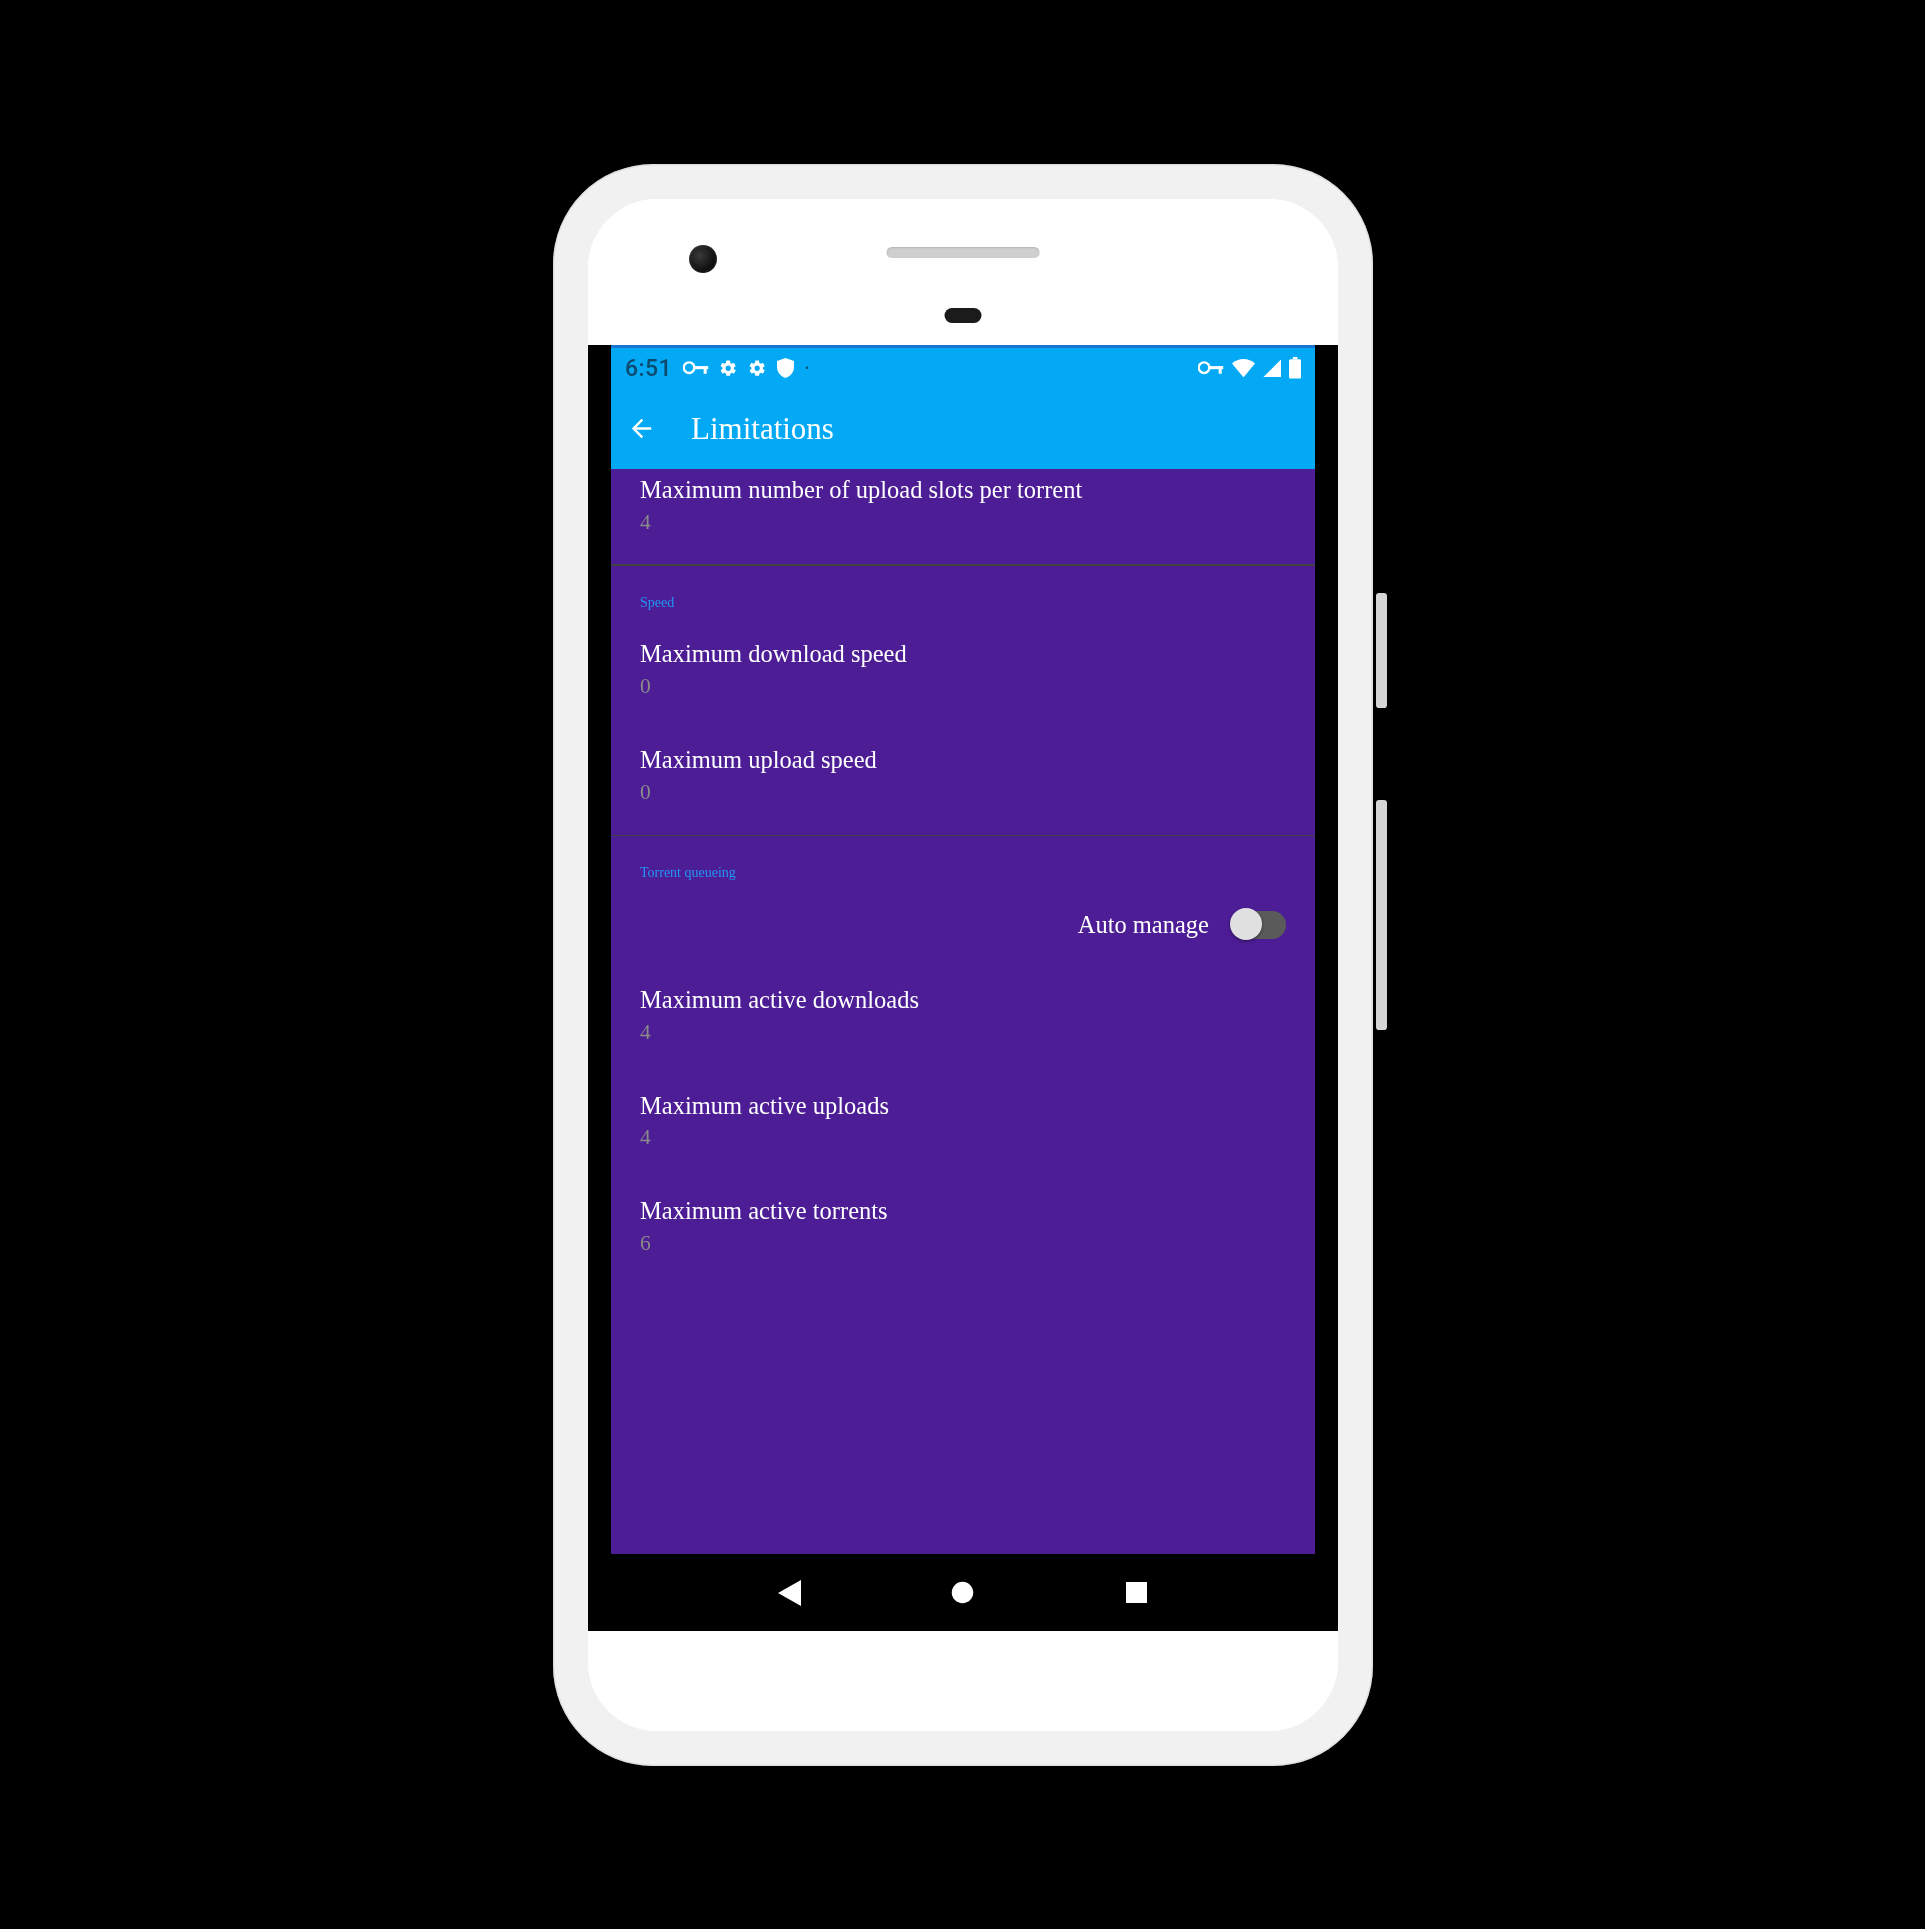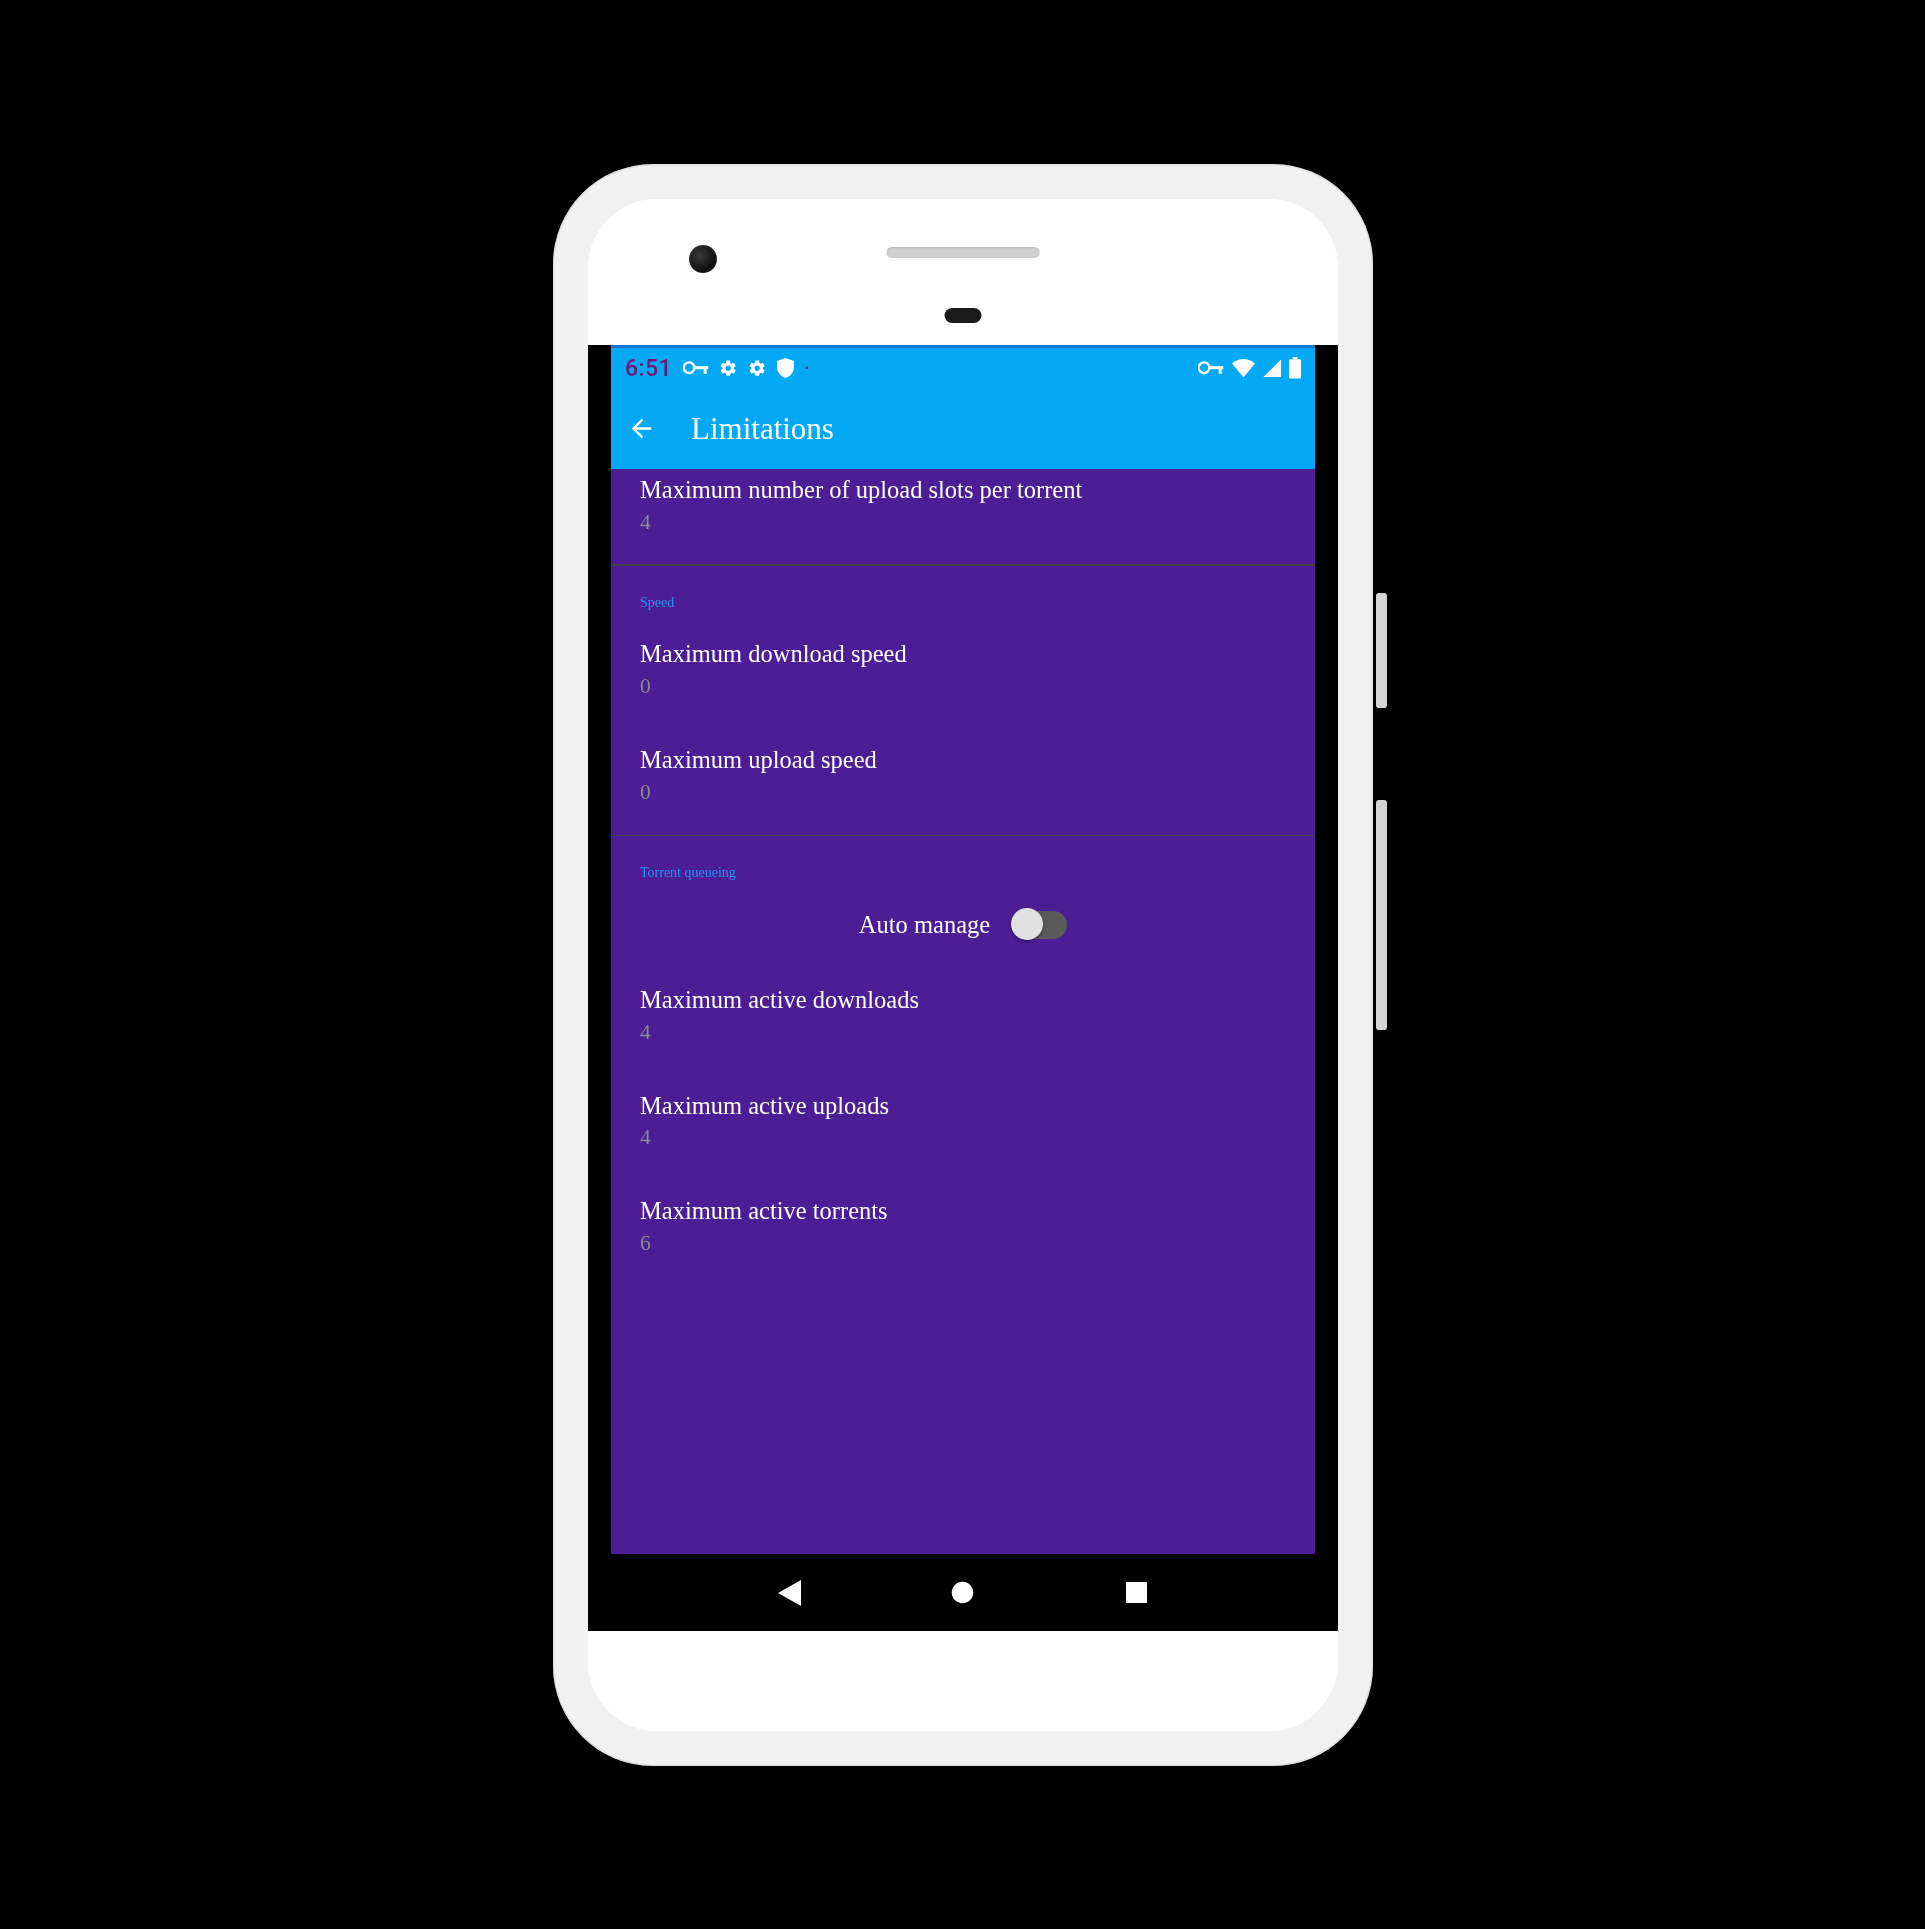--- a/index.html
+++ b/index.html
@@ -94,21 +94,21 @@
   }
   .phone-bottom { height: 100px; background: #fff; }
 
   .status-bar {
     height: 40px;
     background: #03a9f4;
     display: flex;
     align-items: center;
     justify-content: space-between;
     padding: 8px 14px;
-    color: #701a75;
+    color: #0c4a6e;
     font-size: 21.5px;
     font-weight: 500;
   }
   .status-left { display: flex; align-items: center; gap: 10.7px; }
   .status-left .time { font-size: 23px; letter-spacing: 0.4px; }
   .status-right { display: flex; align-items: center; gap: 7.7px; }
   .ic { display: inline-flex; align-items: center; justify-content: center; }
 
   .app-bar {
     height: 81px;
@@ -135,21 +135,21 @@
   .pref-title { font-size: 24.5px; font-weight: 400; color: #fff; font-family: Georgia, 'Times New Roman', serif; line-height: 1.3; }
   .pref-value { font-size: 21.5px; color: #8a8a8a; margin-top: 3.1px; font-family: Georgia, 'Times New Roman', serif; line-height: 1.3; }
   .pref-sub { font-size: 21.5px; color: #8a8a8a; margin-top: 4.6px; line-height: 1.35; font-family: Georgia, 'Times New Roman', serif; max-width: 475px; }
   .divider { height: 1.5px; background: #424242; margin-top: 4.6px; }
   .section-header {
     padding: 29px 29px 7.7px 29px;
     font-size: 14px;
     color: #2196f3;
     font-family: Georgia, 'Times New Roman', serif;
   }
-  .pref-row { display: flex; align-items: center; justify-content: center; gap: 22px; }
+  .pref-row { display: flex; align-items: center; justify-content: flex-end; gap: 22px; }
   .switch {
     width: 55px;
     height: 28px;
     background: #5a5a5a;
     border-radius: 15.3px;
     position: relative;
     flex-shrink: 0;
   }
   .switch .knob {
     position: absolute;

